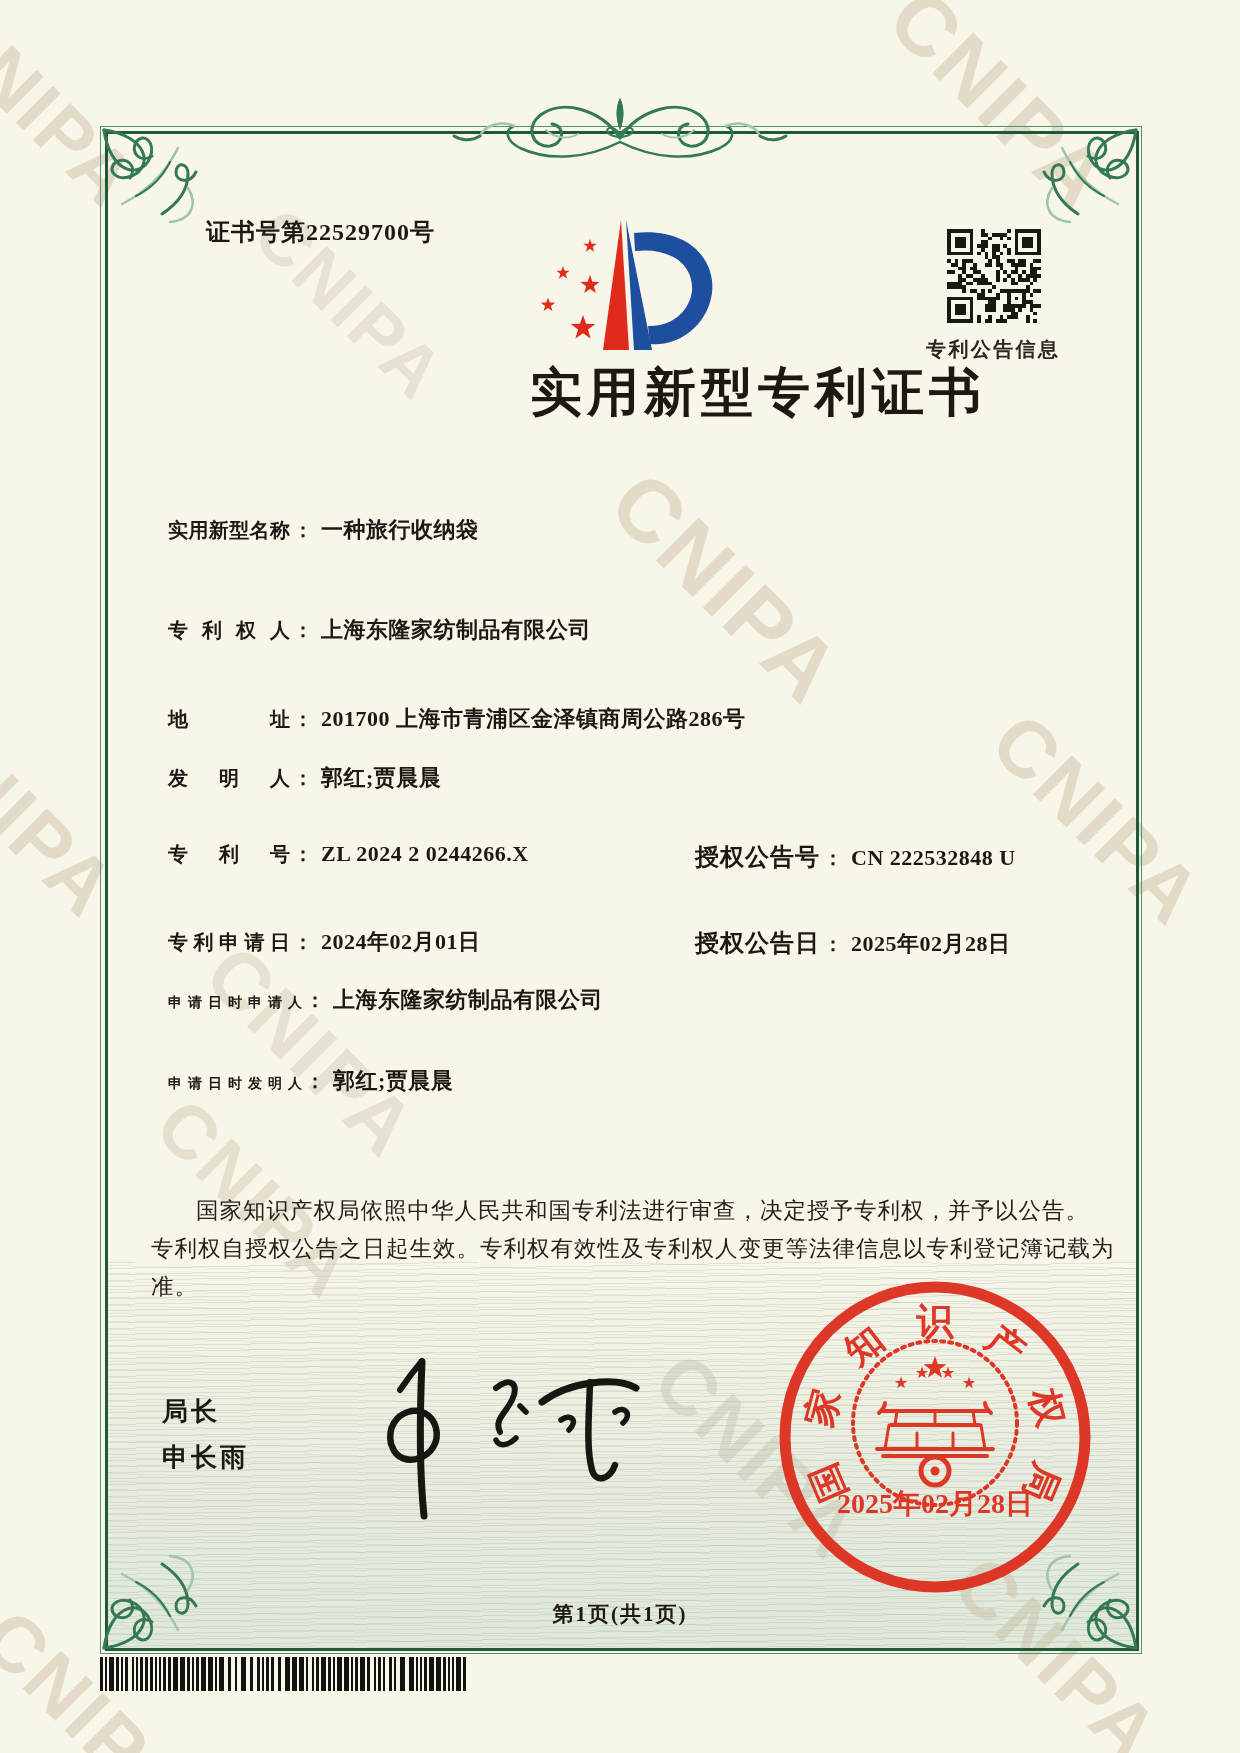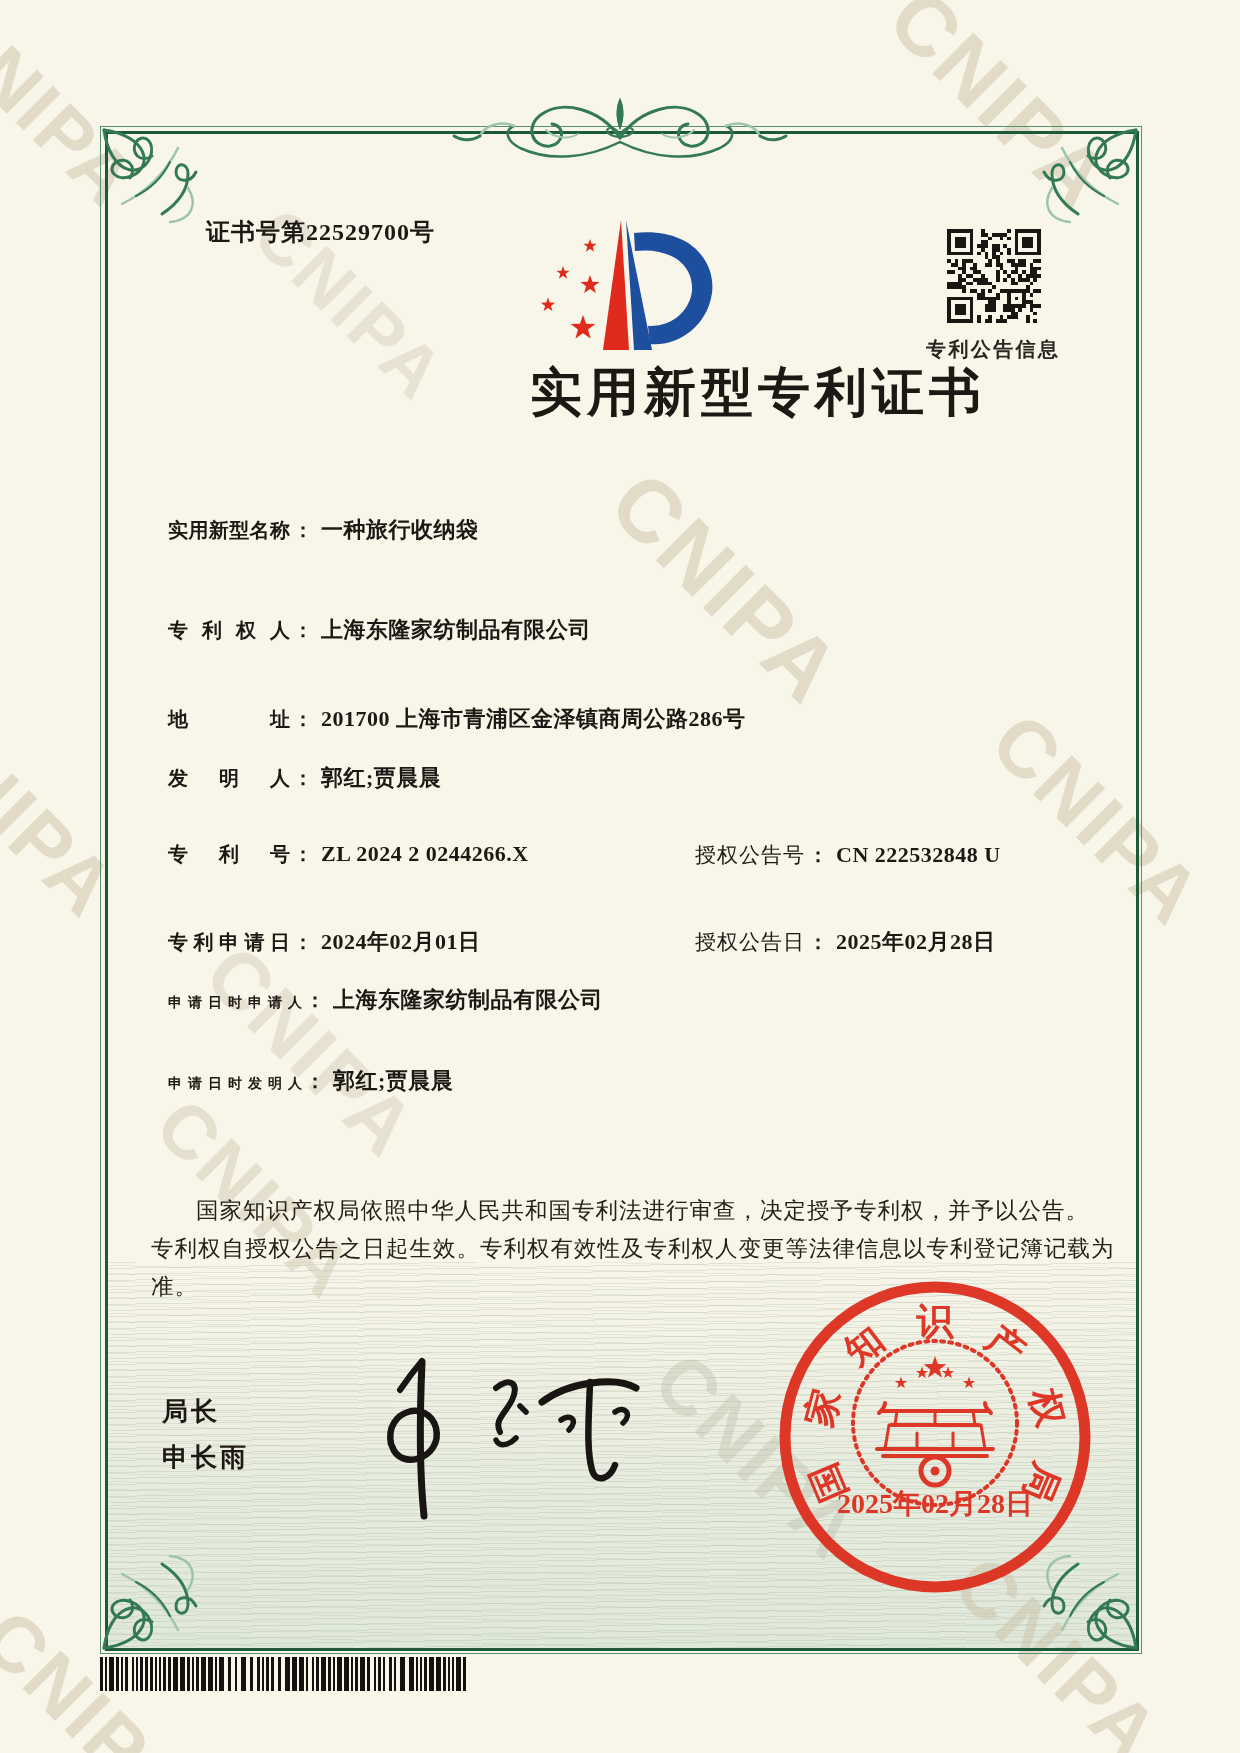--- a/index.html
+++ b/index.html
@@ -40,21 +40,21 @@
   .title{position:absolute; left:126px; top:358px; width:860px; text-align:right;
     font-size:52px; font-weight:bold; letter-spacing:5px; z-index:5;}
   
   .row{position:absolute; left:168px; white-space:nowrap; z-index:5;}
   .flabel{display:inline-block; width:122px; text-align:justify; text-align-last:justify;
     font-size:20px; font-weight:bold; vertical-align:baseline;}
   .flabel.small{font-size:14px; width:134px;}
   .colon{font-size:20px; font-weight:bold; margin:0 8px 0 3px;}
   .fvalue{font-size:22px; font-weight:bold; letter-spacing:.5px;}
   .rcell{position:absolute; left:527px; top:0; white-space:nowrap;}
-  .rlabel{font-size:21px; font-weight:normal; letter-spacing:1px;}
+  .rlabel{font-size:24px; font-weight:bold; letter-spacing:1px;}
   
   .statement{position:absolute; left:151px; top:1192px; width:980px; z-index:5;
     font-size:22.5px; line-height:38px; letter-spacing:1px; color:#262019;}
   .statement .l1{text-indent:2em;}
   
   .director{position:absolute; left:162px; z-index:5; font-size:26px; font-weight:bold;
     font-family:"Liberation Sans","DejaVu Sans",sans-serif; letter-spacing:3px;margin-top:9px;}
   .sig{position:absolute; left:370px; top:1348px; width:272px; height:178px; z-index:5;}
   
   .seal{position:absolute; left:775px; top:1277px; width:320px; height:320px; z-index:6; opacity:.93;}
@@ -513,20 +513,21 @@
       <path d="M-44,2 L44,2" stroke-width="4"></path>
       <path d="M-38,-12 L-40,2 M0,-12 L0,2 M38,-12 L40,2" stroke-width="3"></path>
       <path d="M-46,2 L-50,26 M46,2 L50,26 M-18,10 L-18,26 M18,10 L18,26" stroke-width="3"></path>
       <path d="M-58,26 L58,26 M-52,33 L52,33" stroke-width="4"></path>
       <circle cy="48" r="14" stroke-width="5"></circle>
       <circle cy="48" r="4.5" fill="#dd2a1a" stroke="none"></circle>
     </g>
     <text x="160" y="236" text-anchor="middle" font-size="28" font-weight="bold" fill="#dd2a1a" font-family="&quot;Liberation Serif&quot;,&quot;DejaVu Serif&quot;,serif">2025年02月28日</text>
   </svg>
 
+  <div class="page-footer">第1页(共1页)</div>
   <svg class="barcode" id="barcode-svg" viewBox="0 0 372 34" preserveAspectRatio="none">
       <rect x="0" y="0" width="3" height="34" fill="#141210"></rect>
       <rect x="5" y="0" width="2" height="34" fill="#141210"></rect>
       <rect x="9" y="0" width="5" height="34" fill="#141210"></rect>
       <rect x="16" y="0" width="3" height="34" fill="#141210"></rect>
       <rect x="21" y="0" width="2" height="34" fill="#141210"></rect>
       <rect x="25" y="0" width="3" height="34" fill="#141210"></rect>
       <rect x="32" y="0" width="2" height="34" fill="#141210"></rect>
       <rect x="36" y="0" width="2" height="34" fill="#141210"></rect>
       <rect x="40" y="0" width="3" height="34" fill="#141210"></rect>

